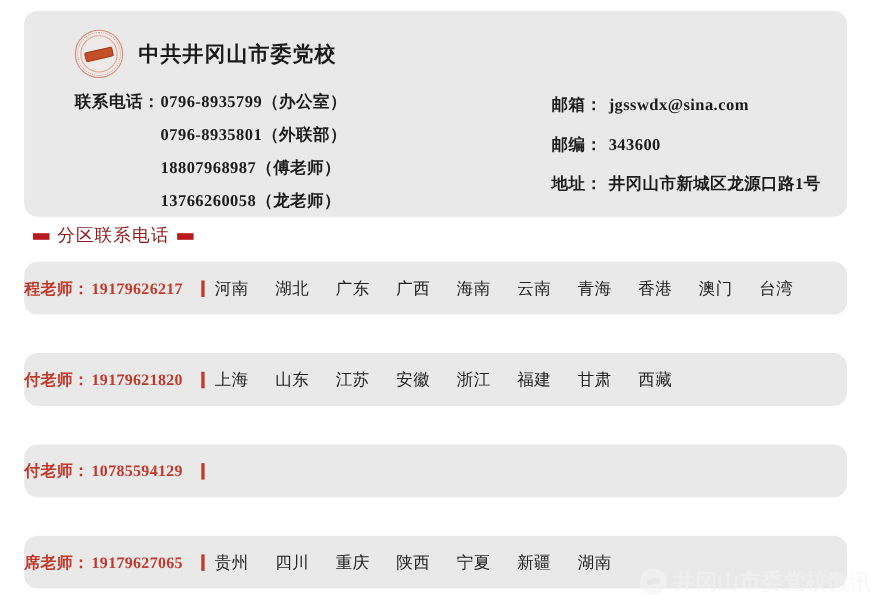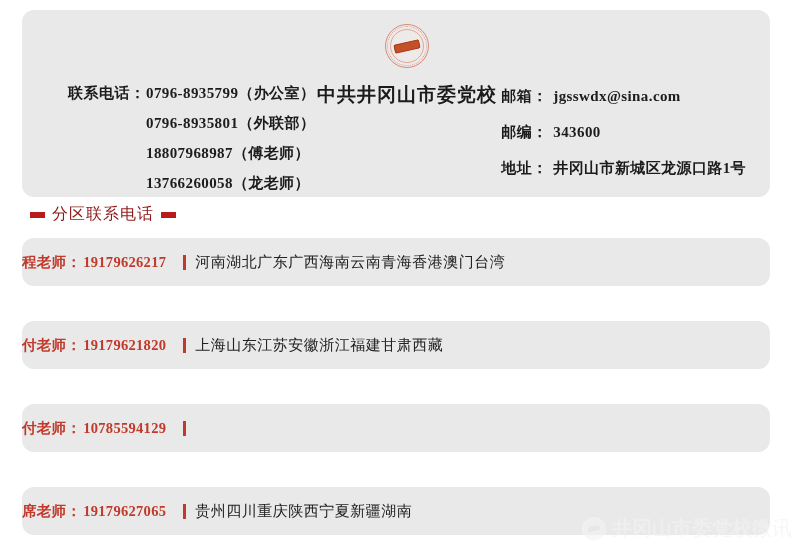--- a/index.html
+++ b/index.html
@@ -27,21 +27,20 @@
     box-sizing: border-box;
     padding: 14px 24px 0 24px;
   }
 
   .school-head {
     display: flex;
     align-items: center;
     height: 50px;
     gap: 14px;
     padding-left: 22px;
-    flex-direction: column;
   }
 
   .seal {
     width: 44px;
     height: 44px;
     position: relative;
     flex: 0 0 auto;
   }
   .seal .ring {
     position: absolute;
@@ -160,20 +159,21 @@
   .teacher .phone { margin-left: 2px; }
   .vbar {
     width: 3px;
     height: 15px;
     background: #c0392b;
     margin: 0 9px 0 17px;
     flex: 0 0 auto;
   }
   .provinces {
     display: flex;
+    gap: 24px;
     font-size: 15px;
     color: #222222;
     font-family: "Liberation Sans", "DejaVu Sans", sans-serif;
     letter-spacing: .5px;
     white-space: nowrap;
   }
   .provinces.tight { gap: 22px; }
 
   
   .watermark {

